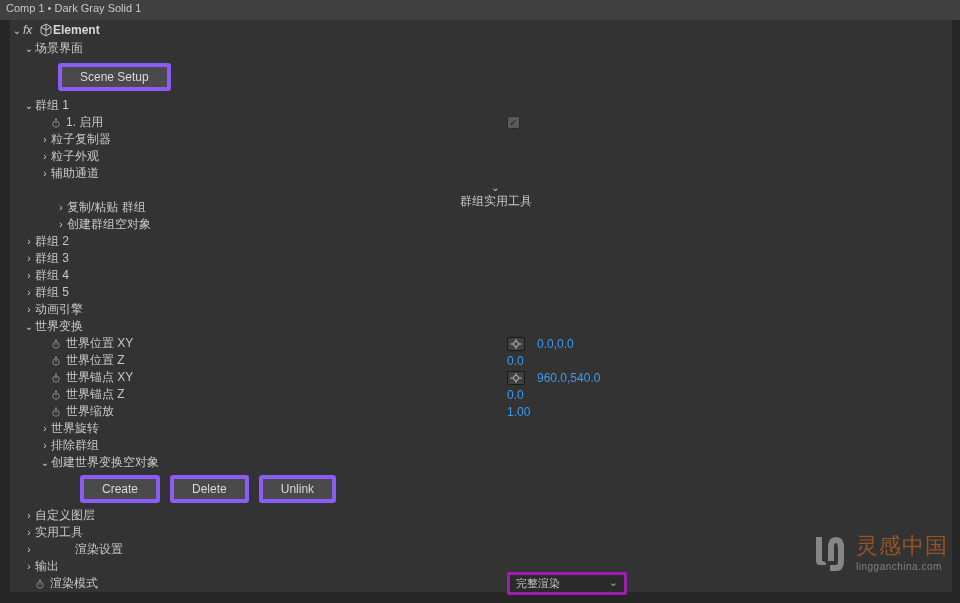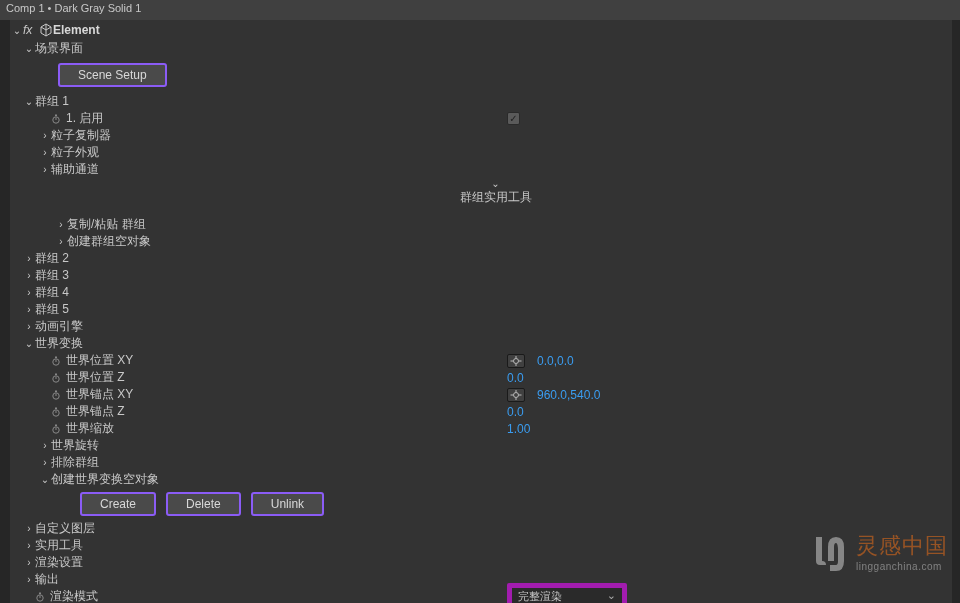--- a/index.html
+++ b/index.html
@@ -14,24 +14,24 @@
 .cube-icon svg { vertical-align:middle; }
 .fx-name { font-weight:bold; color:#d8d8d8; flex:0 0 auto; }
 .row { display:flex; align-items:center; height:17px; position:relative; }
 .stopwatch { width:12px; height:12px; margin-right:4px; display:inline-flex; align-items:center; justify-content:center; }
 .stopwatch svg { display:block; }
 .lbl { color:#c8c8c8; }
 .val-col { position:absolute; left:497px; display:flex; align-items:center; gap:12px; }
 .val-blue { color:#3a9cf0; cursor:pointer; }
 .point-btn { width:18px; height:14px; border:1px solid #1a1a1a; background:#404040; border-radius:2px; display:inline-flex; align-items:center; justify-content:center; cursor:pointer; }
 .point-btn svg { display:block; }
-.btn { background:#4a4a4a; border:2px solid #8b5cf6; color:#d8d8d8; padding:3px 18px; border-radius:3px; cursor:pointer; font-size:12px; margin:4px 2px; }
+.btn { background:#4a4a4a; border:4px solid #8b5cf6; color:#d8d8d8; padding:3px 18px; border-radius:3px; cursor:pointer; font-size:12px; margin:4px 2px; }
 .checkbox { width:13px; height:13px; background:#5a5a5a; border:1px solid #2a2a2a; border-radius:2px; display:inline-flex; align-items:center; justify-content:center; }
 .checkbox::after { content:"✓"; color:#222; font-size:10px; }
-.select { background:#2a2a2a; border:5px solid #a21caf; color:#c8c8c8; padding:1px 18px 1px 6px; font-size:11px; border-radius:2px; position:relative; width:120px; }
+.select { background:#2a2a2a; border:3px solid #a21caf; color:#c8c8c8; padding:1px 18px 1px 6px; font-size:11px; border-radius:2px; position:relative; width:120px; }
 .select::after { content:"⌄"; position:absolute; right:6px; top:1px; color:#aaa; }
 .btn-row { padding-left:68px; display:flex; gap:6px; }
 .scene-setup { padding-left:46px; padding-top:2px; padding-bottom:2px; }
 .watermark { position:absolute; right:12px; bottom:28px; opacity:0.5; display:flex; align-items:center; gap:6px; pointer-events:none; }
 .watermark-logo { width:48px; height:48px; }
 .watermark-text { color:#f97316; font-size:22px; font-weight:500; letter-spacing:1px; }
 .watermark-sub { font-size:10px; color:#ccc; letter-spacing:0.5px; }
 </style>
 </head>
 <body>
@@ -86,21 +86,21 @@
     <span class="lbl">粒子外观</span>
   </div>
   <div class="row" style="padding-left:30px;">
     <span class="twisty right"></span>
     <span class="lbl">辅助通道</span>
   </div>
   <div class="row" style="padding-left:30px;flex-direction:column;">
     <span class="twisty down"></span>
     <span class="lbl">群组实用工具</span>
   </div>
-  <div class="row" style="padding-left:46px;margin-top:21px;">
+  <div class="row" style="padding-left:46px;">
     <span class="twisty right"></span>
     <span class="lbl">复制/粘贴 群组</span>
   </div>
   <div class="row" style="padding-left:46px;">
     <span class="twisty right"></span>
     <span class="lbl">创建群组空对象</span>
   </div>
 
   <div class="row" style="padding-left:14px;">
       <span class="twisty right"></span>
@@ -229,21 +229,21 @@
   </div>
 
   <div class="row" style="padding-left:14px;">
       <span class="twisty right"></span>
       <span class="lbl">自定义图层</span>
     </div>
   <div class="row" style="padding-left:14px;">
       <span class="twisty right"></span>
       <span class="lbl">实用工具</span>
     </div>
-  <div class="row" style="padding-left:14px;">
+  <div class="row" style="padding-left:14px;gap:40px;">
       <span class="twisty right"></span>
       <span class="lbl">渲染设置</span>
     </div>
   <div class="row" style="padding-left:14px;">
       <span class="twisty right"></span>
       <span class="lbl">输出</span>
     </div>
   <div class="row" style="padding-left:24px;">
     <span class="stopwatch">
         <svg width="10" height="10" viewBox="0 0 10 10">

